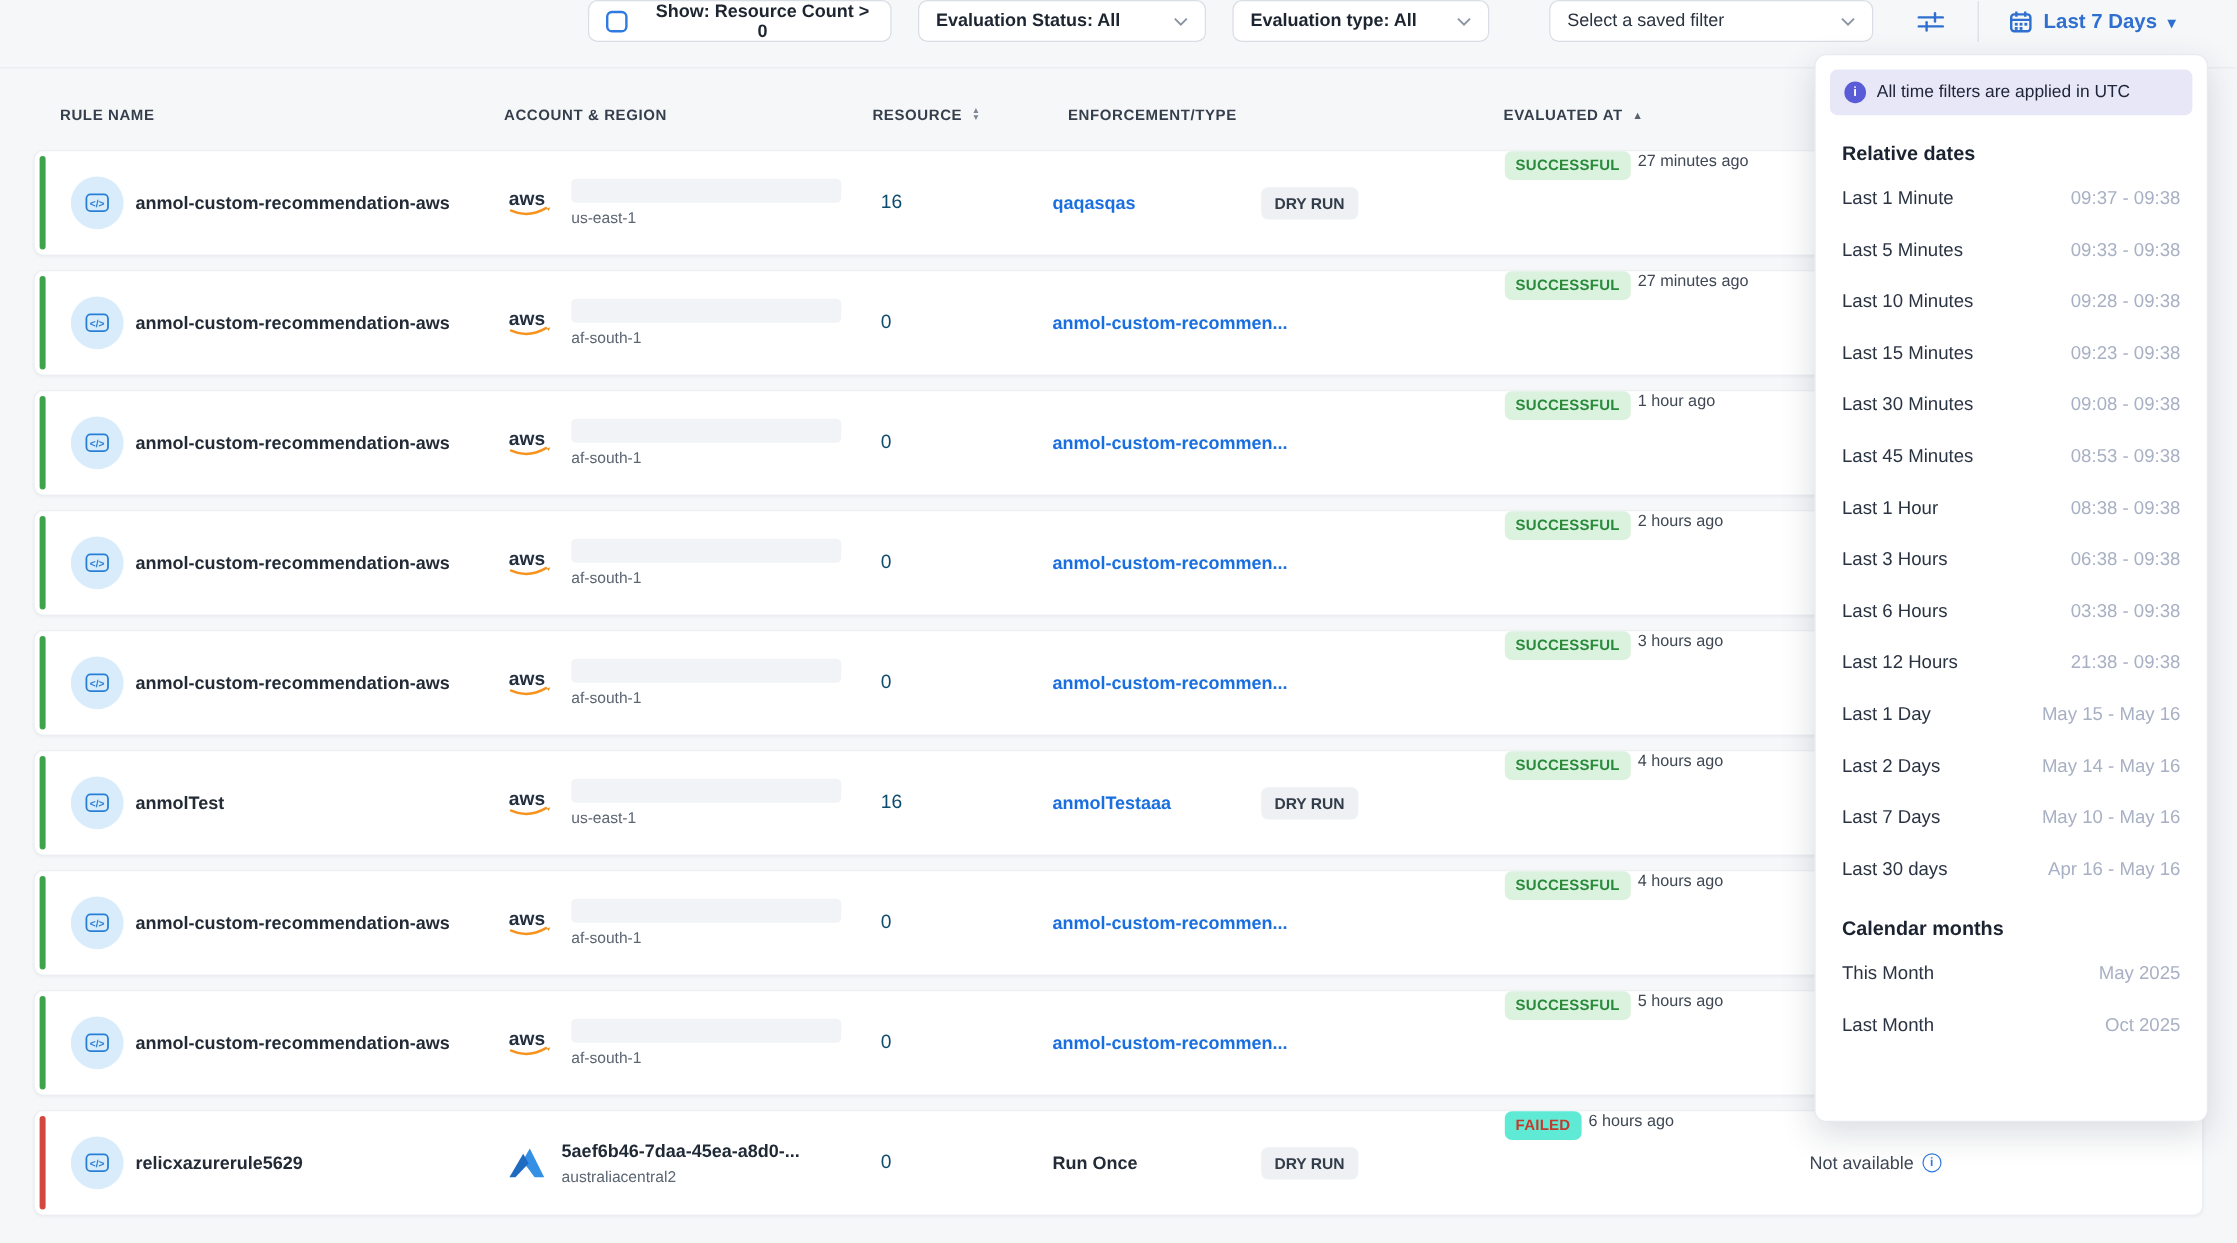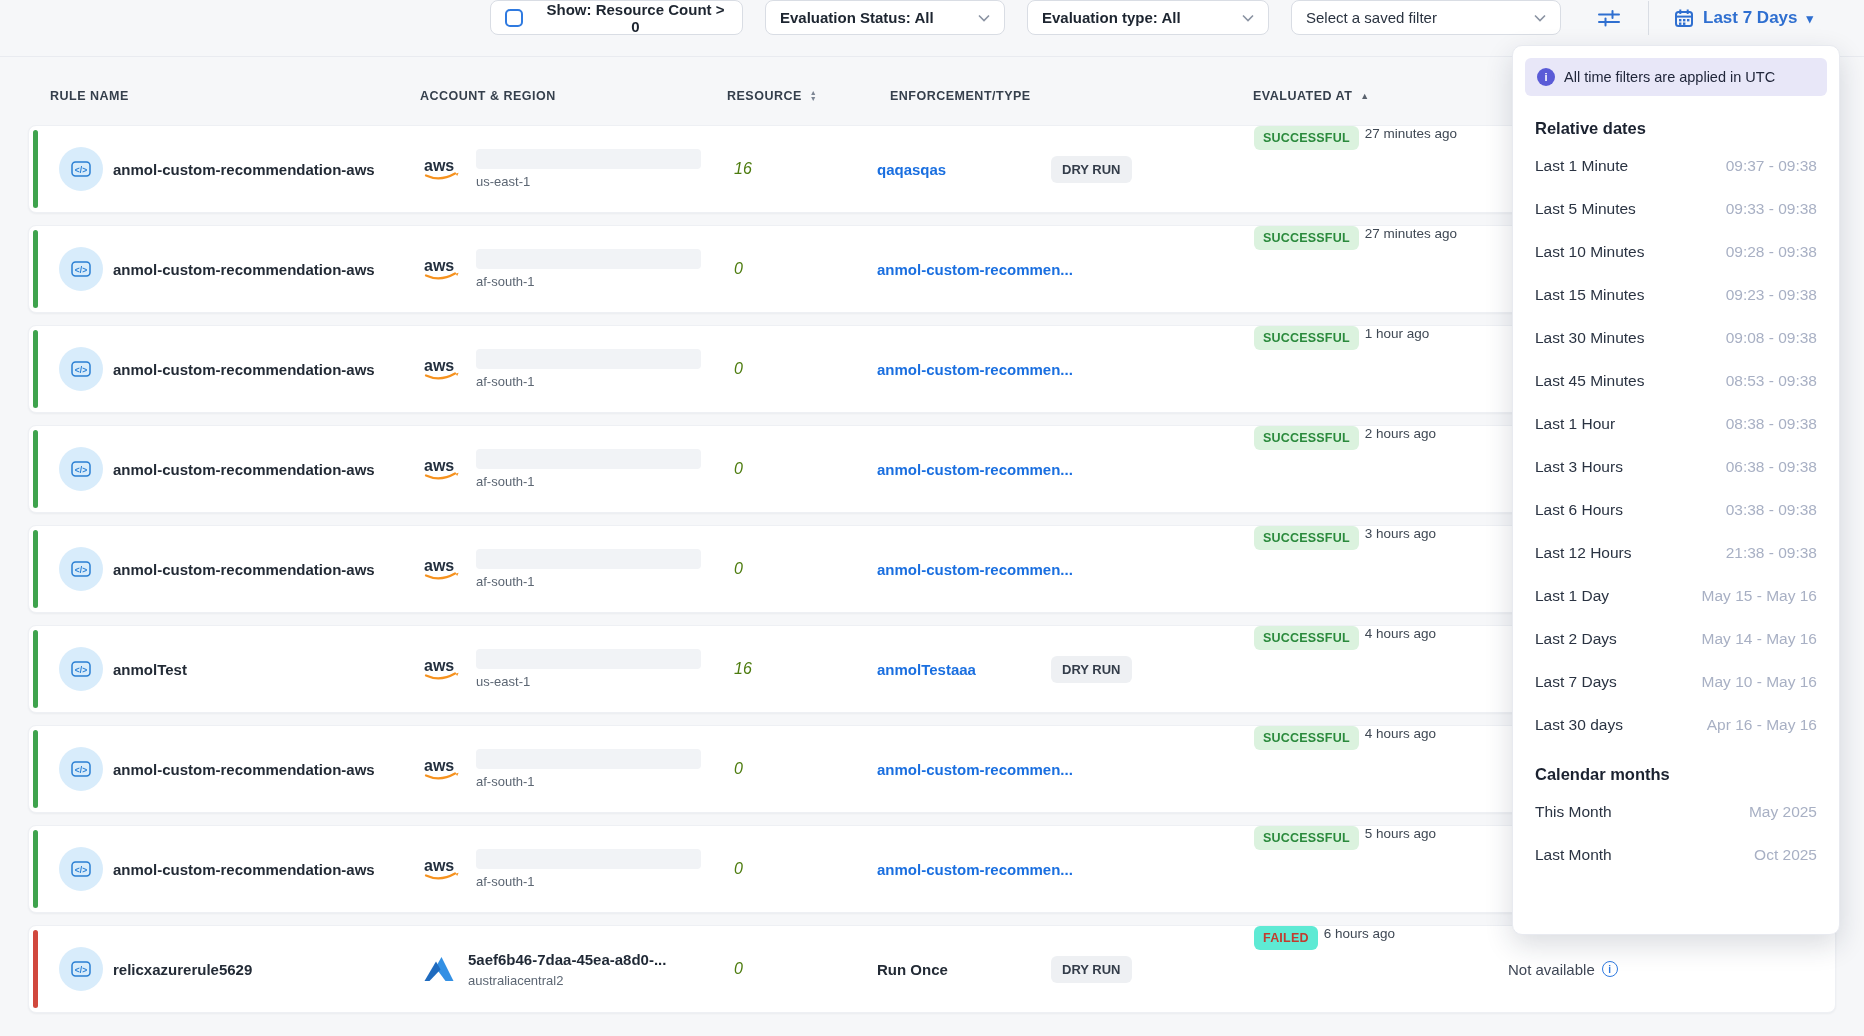--- a/index.html
+++ b/index.html
@@ -35,21 +35,21 @@
     position:absolute; left:28px; width:1808px; height:88px; background:#fff;
     border:1px solid #eef0f4; border-radius:8px; box-shadow:0 1px 2px rgba(25,35,55,.05);
   }
   .accent { position:absolute; left:4px; top:4px; bottom:4px; width:5px; border-radius:4px; }
   .accent.green { background:#3fa34d; }
   .accent.red   { background:#d1483d; }
   .cell { position:absolute; top:0; height:100%; display:flex; align-items:center; }
   .cell.c-icon   { left:30px; }
   .cell.c-rule   { left:84px; font-size:15px; font-weight:700; color:#232b36; }
   .cell.c-acct   { left:394px; gap:13px; }
-  .cell.c-res    { left:705px; font-size:16px; color:#4d7c0f;font-style:italic; }
+  .cell.c-res    { left:705px; font-size:16px; color:#0c4a6e; }
   .cell.c-enf    { left:848px; font-size:15px; font-weight:700; }
   .cell.c-dry    { left:1022px; }
   .cell.c-status { left:1225px; flex-direction:row; align-items:flex-start; justify-content:center; gap:6px; }
   .cell.c-extra  { left:1479px; gap:7px; font-size:15px; color:#3f4756; }
   .rule-ico { width:44px; height:44px; border-radius:50%; background:#d8ecfb; display:flex; align-items:center; justify-content:center; }
   .acct-col { display:flex; flex-direction:column; gap:5px; }
   .skel { width:225px; height:20px; border-radius:4px; background:#f1f3f6; }
   .acct-id { font-size:15px; font-weight:700; color:#1f2835; }
   .region { font-size:13px; color:#5c6673; }
   .link { color:#1a6fe0; cursor:pointer; }
@@ -84,21 +84,21 @@
   <button class="btn" style="left:490px; width:253px;">
     <span class="cbox"></span>
     <span>Show: Resource Count &gt; 0</span>
   </button>
   <button class="btn" style="left:765px; width:240px;">
     <span>Evaluation Status: All</span>
     <svg class="chev" width="12" height="8" viewBox="0 0 12 8">
         <polyline points="1,1.5 6,6.5 11,1.5" fill="none" stroke="#8a93a2" stroke-width="1.6"></polyline>
       </svg>
   </button>
-  <button class="btn" style="left:1027px; width:242px;">
+  <button class="btn" style="left:1027px; width:214px;">
     <span>Evaluation type: All</span>
     <svg class="chev" width="12" height="8" viewBox="0 0 12 8">
         <polyline points="1,1.5 6,6.5 11,1.5" fill="none" stroke="#8a93a2" stroke-width="1.6"></polyline>
       </svg>
   </button>
   <button class="btn" style="left:1291px; width:270px; font-weight:400; color:#2a3340;">
     <span>Select a saved filter</span>
     <svg class="chev" width="12" height="8" viewBox="0 0 12 8">
         <polyline points="1,1.5 6,6.5 11,1.5" fill="none" stroke="#8a93a2" stroke-width="1.6"></polyline>
       </svg>

